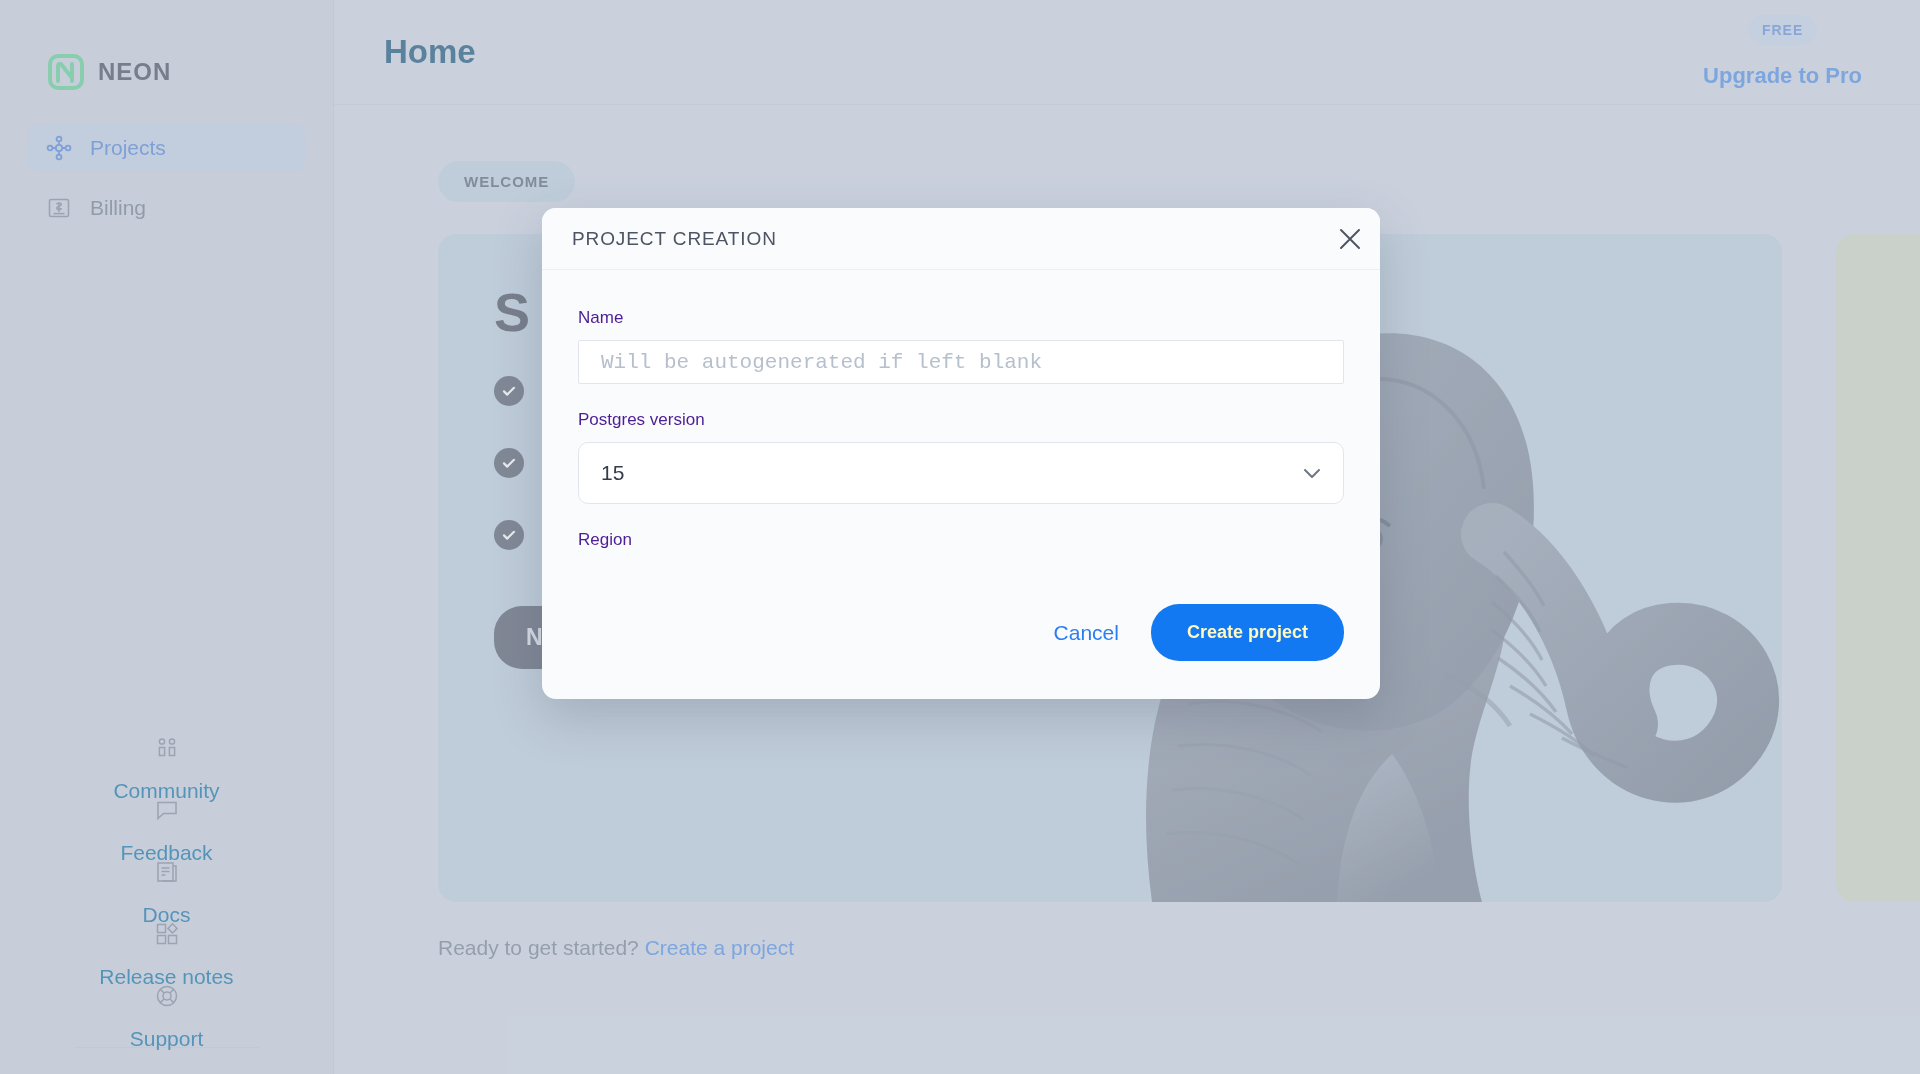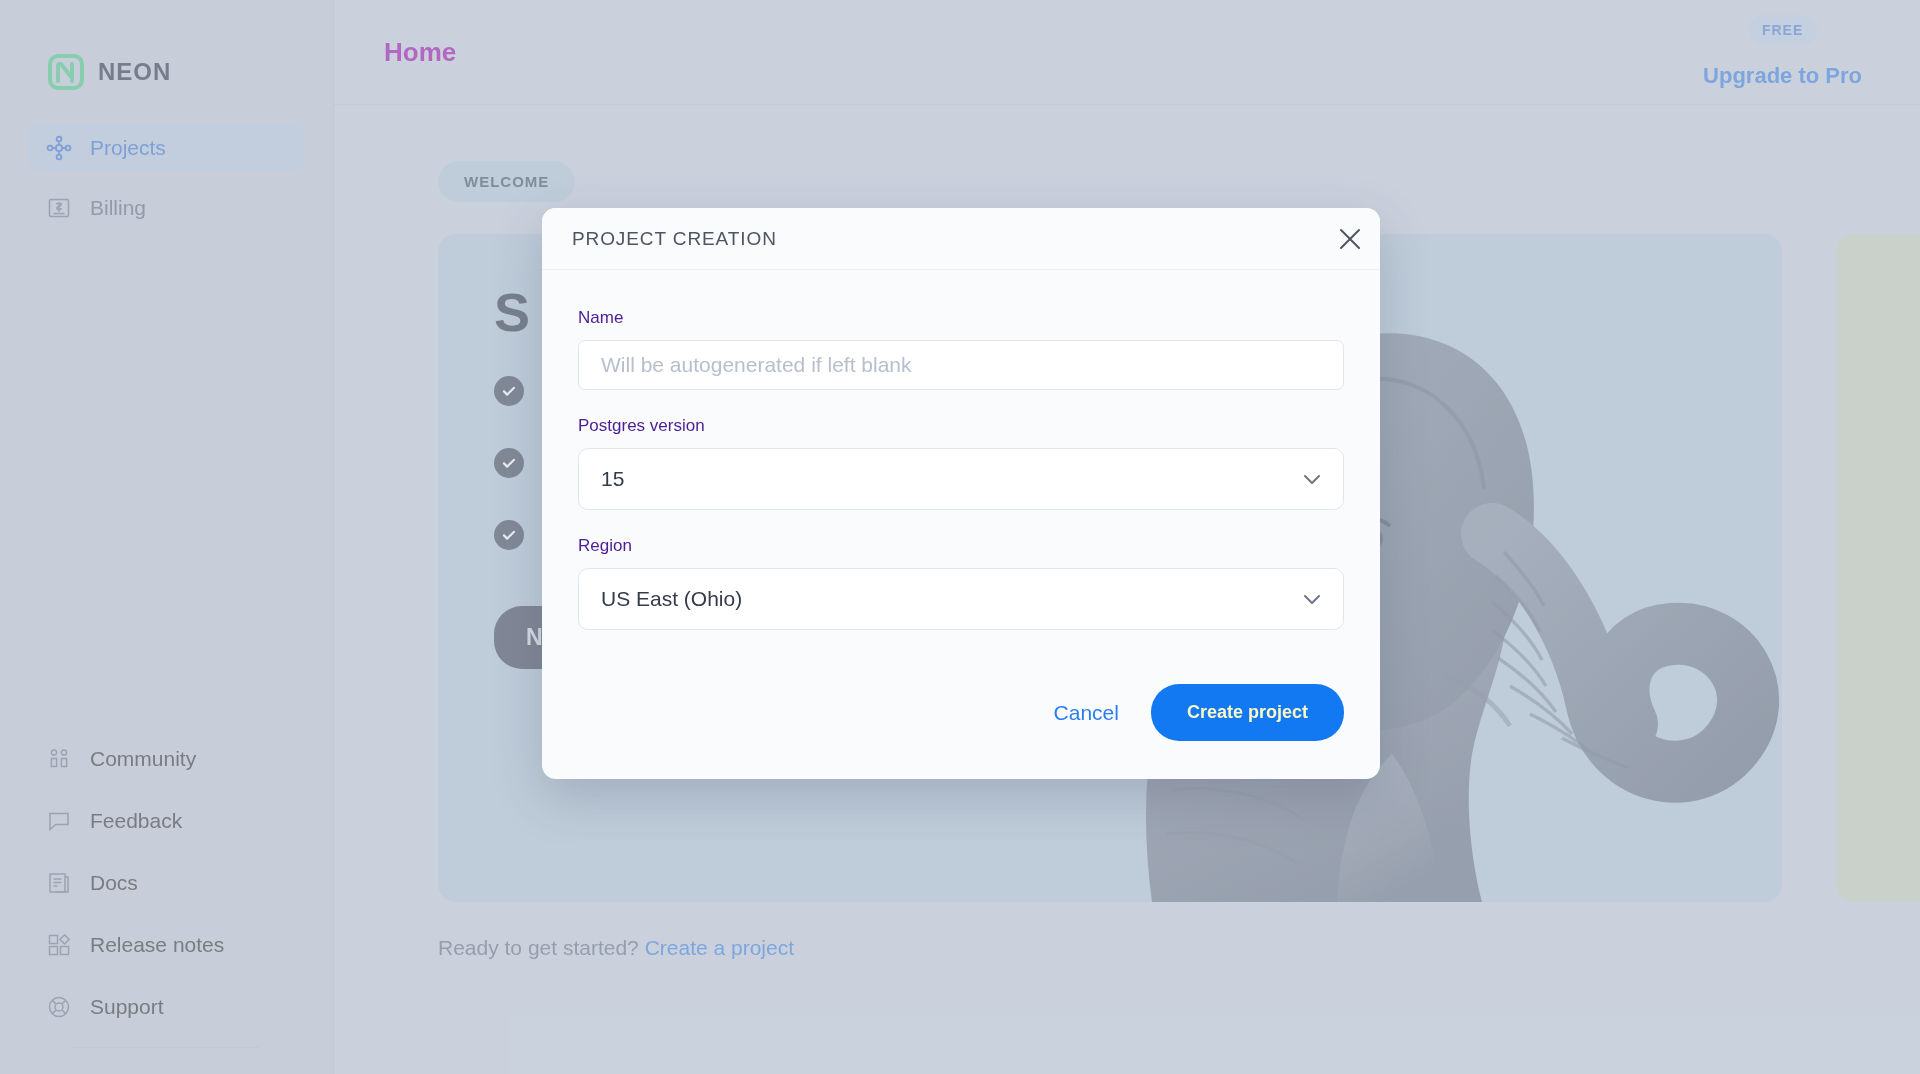--- a/index.html
+++ b/index.html
@@ -59,21 +59,21 @@
   .nav-item .ico { width: 26px; height: 26px; flex: 0 0 26px; display: flex; align-items: center; justify-content: center; }
   .nav-item.active {
     background: #bdcbe0;
     color: #4a7fd4;
   }
   .nav-item.active .ico svg { stroke: #4a7fd4; }
   .nav-bottom {
     margin-top: auto;
     padding: 0 28px 0 28px;
   }
-  .nav-bottom .nav-item { margin-bottom: 14px; color: #404040; }
+  .nav-bottom .nav-item { margin-bottom: 14px; color: #0369a1; flex-direction: column; }
   .nav-divider {
     margin: 16px 46px 0 46px;
     border-top: 1px solid #bbc4d1;
     height: 1px;
   }
   .spacer-bottom { height: 26px; }
 
   
   .main {
     position: relative;
@@ -87,23 +87,23 @@
   .topbar {
     height: 105px;
     flex: 0 0 105px;
     border-bottom: 1px solid #c0c8d4;
     display: flex;
     align-items: center;
     padding: 0 58px 0 50px;
     background: #ccd3de;
   }
   .page-title {
-    font-size: 26px;
-    font-weight: 700;
-    color: #a21caf;
+    font-size: 33px;
+    font-weight: 700;
+    color: #0c4a6e;
   }
   .topbar-right {
     margin-left: auto;
     display: flex;
     align-items: center;
     gap: 18px;
     flex-direction: column;
   }
   .badge-free {
     background: #c2cfe2;
@@ -264,29 +264,29 @@
   .modal-body { padding: 38px 36px 10px 36px; }
   .field { margin-bottom: 26px; }
   .field-label {
     display: block;
     font-size: 17px;
     color: #4c1d95;
     margin-bottom: 12px;
   }
   .text-input {
     width: 100%;
-    height: 50px;
+    height: 44px;
     border: 1px solid #e2e6ec;
-    border-radius: 7px;
+    border-radius: 2px;
     background: #ffffff;
     font-size: 21px;
     color: #3b4352;
     padding: 0 22px;
     outline: none;
-    font-family: Liberation Sans, sans-serif;
+    font-family: Liberation Mono, monospace;
   }
   .text-input::placeholder { color: #b6bfcc; }
   .select-box {
     position: relative;
     width: 100%;
     height: 62px;
     border: 1px solid #e2e6ec;
     border-radius: 10px;
     background: #ffffff;
     display: flex;
@@ -563,28 +563,20 @@
           <span class="select-caret">
             <svg width="22" height="22" viewBox="0 0 22 22" fill="none" stroke="#6d7686" stroke-width="2" stroke-linecap="round" stroke-linejoin="round">
               <path d="M4 8 L11 15 L18 8"></path>
             </svg>
           </span>
         </div>
       </div>
 
       <div class="field">
         <label class="field-label">Region</label>
-        <div class="select-box">
-          <span class="select-value">US East (Ohio)</span>
-          <span class="select-caret">
-            <svg width="22" height="22" viewBox="0 0 22 22" fill="none" stroke="#6d7686" stroke-width="2" stroke-linecap="round" stroke-linejoin="round">
-              <path d="M4 8 L11 15 L18 8"></path>
-            </svg>
-          </span>
-        </div>
       </div>
     </div>
 
     <div class="modal-foot">
       <button class="btn-cancel">Cancel</button>
       <button class="btn-create">Create project</button>
     </div>
   </div>
 
 </div>

